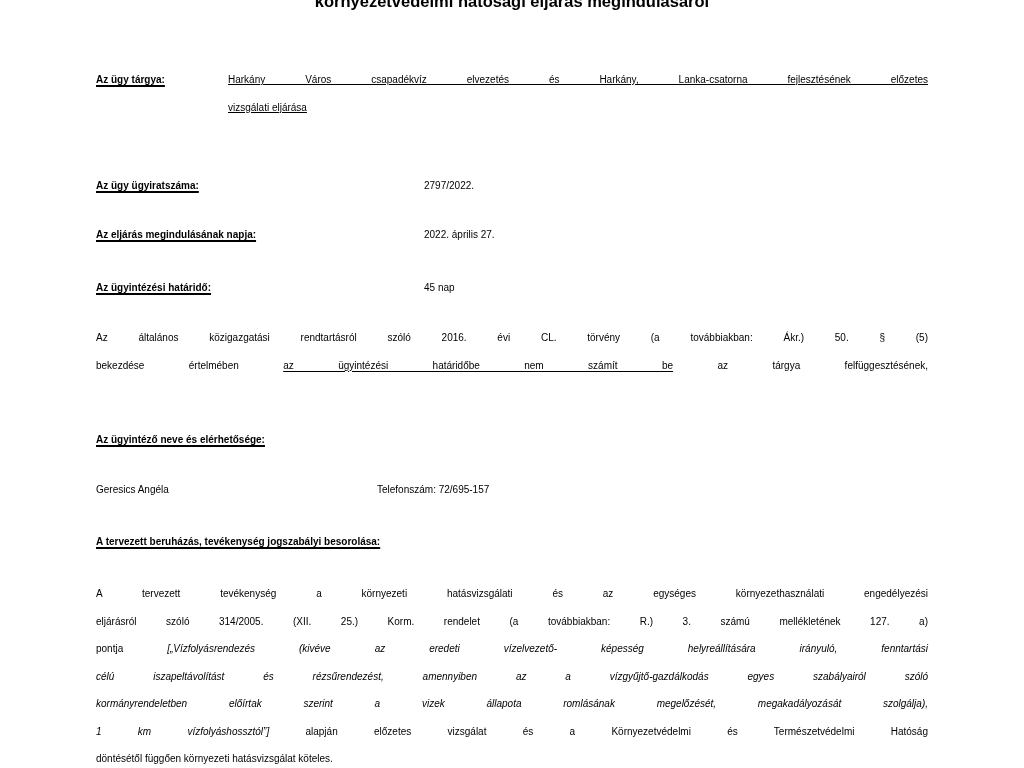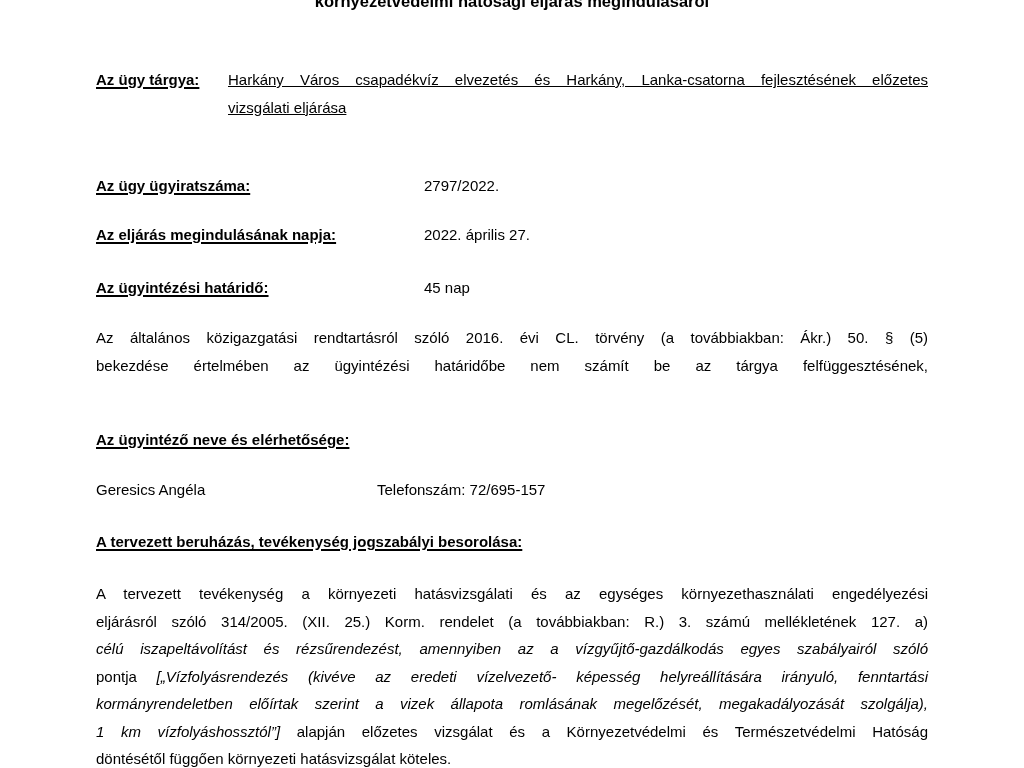--- a/index.html
+++ b/index.html
@@ -17,30 +17,30 @@
     overflow: hidden;
   }
   .doc-title {
     position: absolute;
     top: -10px; left: 96px; width: 832px;
     font-size: 16.5px; font-weight: bold;
     line-height: 22px;
     text-align: center;
     white-space: nowrap;
   }
-  .block { position: absolute; left: 96px; width: 832px; font-size: 15px; line-height: 27.5px; }
+  .block { position: absolute; left: 96px; width: 832px; font-size: 10px; line-height: 27.5px; }
   .hu { font-weight: bold; text-decoration: underline; text-underline-offset: 2px; text-decoration-thickness: 1.5px; }
   .fvalue { position: absolute; left: 328px; top: 0; white-space: nowrap; }
   .phone-value { position: absolute; left: 281px; top: 0; white-space: nowrap; }
   .subject-wrap { display: flex; }
   .subject-label { flex: 0 0 132px; }
   .subject-value { flex: 1 1 auto; text-decoration: underline; }
   .jline { text-align: justify; text-align-last: justify; white-space: normal; }
   .it { font-style: italic; }
-  .u { text-underline-offset: 2px; }
+  .u { text-decoration: underline; text-underline-offset: 2px; }
 </style>
 </head>
 <body>
 
 <div class="page">
 
   <div class="doc-title">környezetvédelmi hatósági eljárás megindulásáról</div>
 
   <div class="block subject-wrap" style="top:66px">
     <span class="subject-label hu">Az ügy tárgya:</span>
@@ -81,24 +81,24 @@
     <span class="phone-value">Telefonszám: 72/695-157</span>
   </div>
 
   <div class="block" style="top:528px">
     <span class="hu">A tervezett beruházás, tevékenység jogszabályi besorolása:</span>
   </div>
 
   <div class="block" style="top:580px">
     <div class="jline">A tervezett tevékenység a környezeti hatásvizsgálati és az egységes környezethasználati engedélyezési</div>
     <div class="jline">eljárásról szóló 314/2005. (XII. 25.) Korm. rendelet (a továbbiakban: R.) 3. számú mellékletének 127. a)</div>
-    <div class="jline it">célú iszapeltávolítást és rézsűrendezést, amennyiben az a vízgyűjtő-gazdálkodás egyes szabályairól szóló</div>
     <div class="jline">
       <span>pontja </span><span class="it">[„Vízfolyásrendezés (kivéve az eredeti vízelvezető- képesség helyreállítására irányuló, fenntartási</span>
     </div>
+    <div class="jline it">célú iszapeltávolítást és rézsűrendezést, amennyiben az a vízgyűjtő-gazdálkodás egyes szabályairól szóló</div>
     <div class="jline it">kormányrendeletben előírtak szerint a vizek állapota romlásának megelőzését, megakadályozását szolgálja),</div>
     <div class="jline">
       <span class="it">1 km vízfolyáshossztól”]</span><span> alapján előzetes vizsgálat és a Környezetvédelmi és Természetvédelmi Hatóság</span>
     </div>
     <div>döntésétől függően környezeti hatásvizsgálat köteles.</div>
   </div>
 
 </div>
 
 </body></html>

